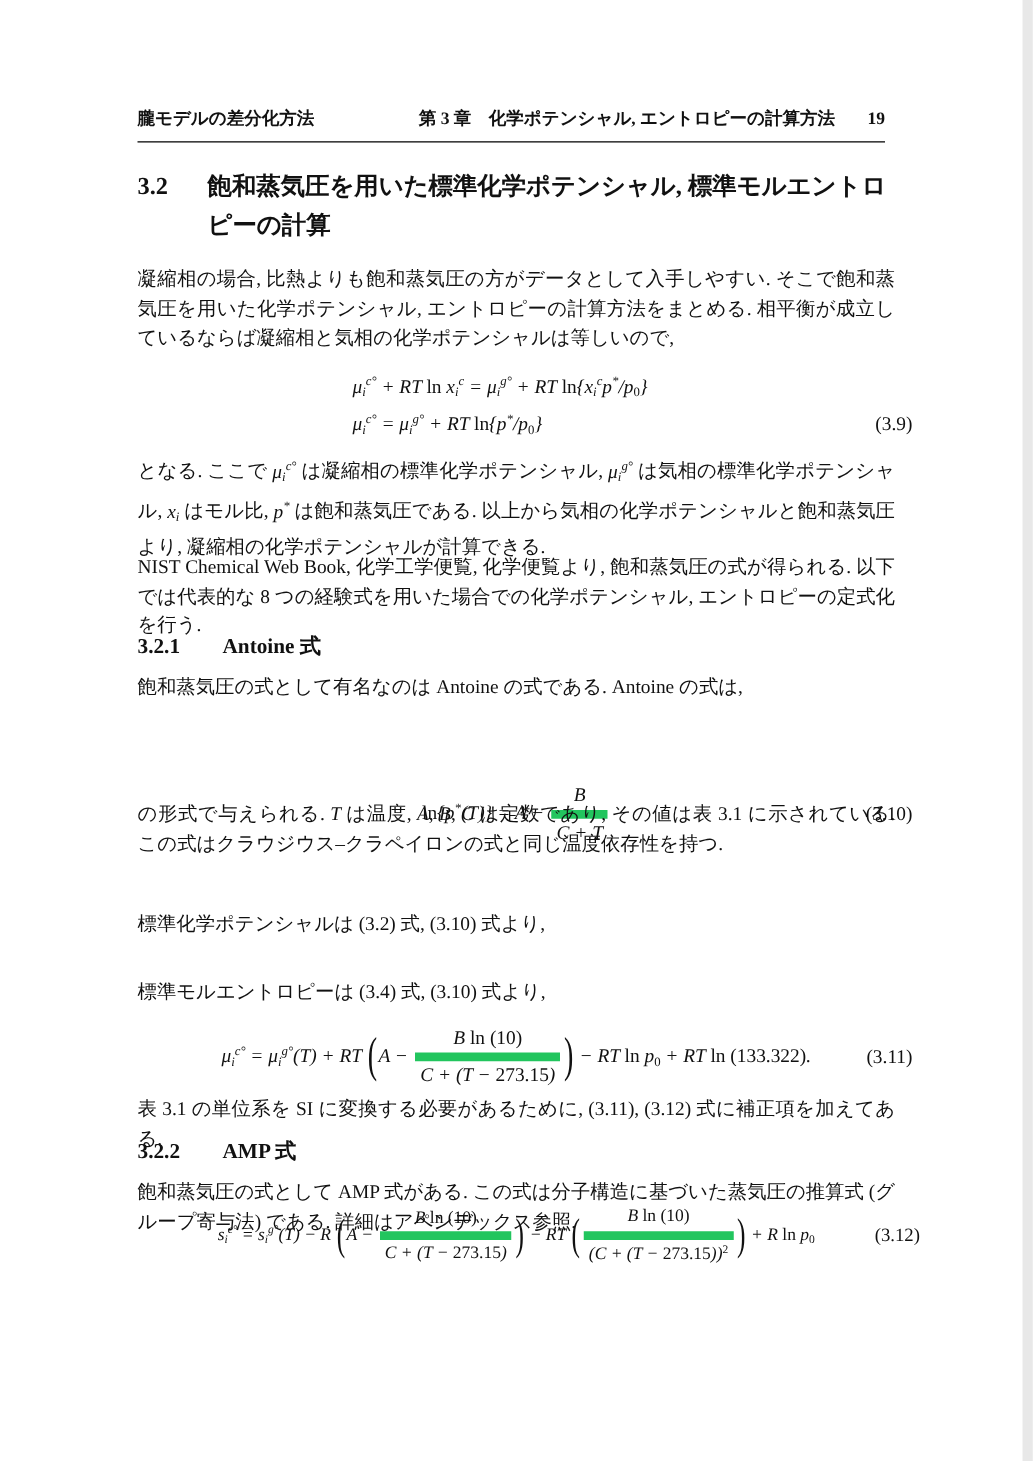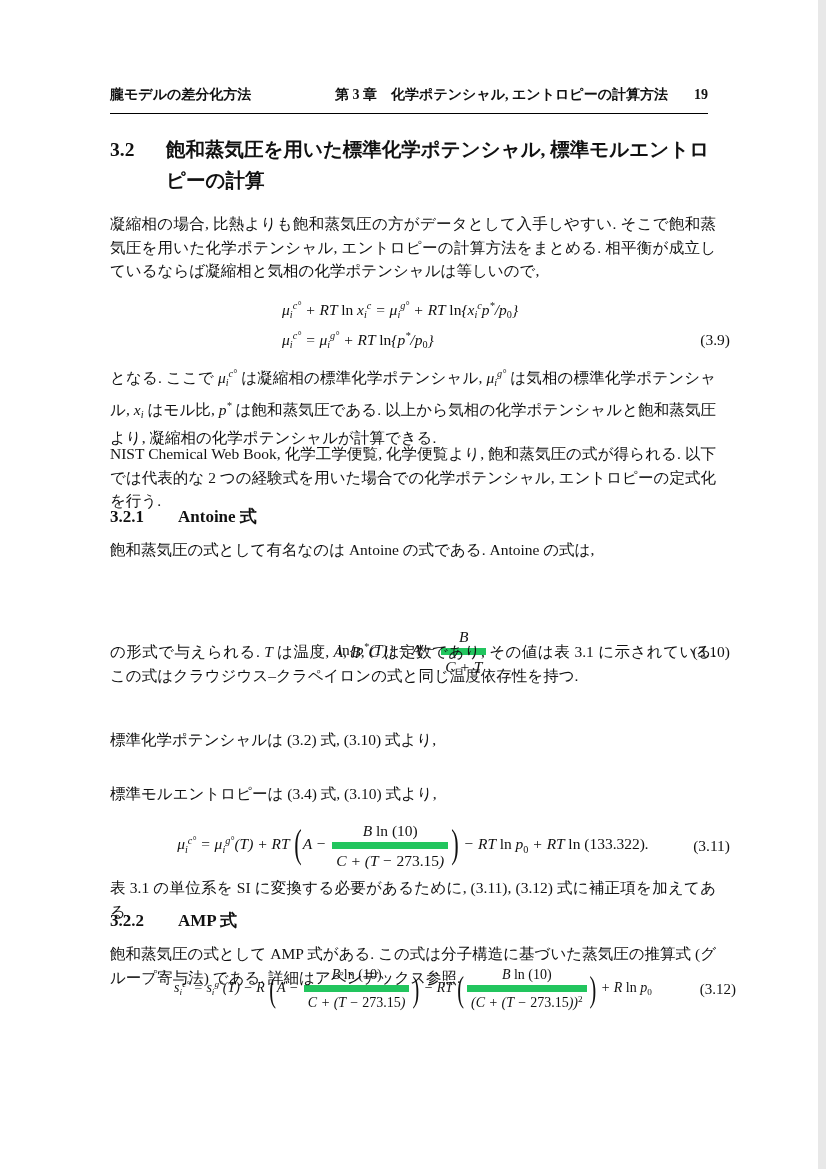--- a/index.html
+++ b/index.html
@@ -108,21 +108,21 @@
     <div class="blk eq eq39 numbottom" style="top:300px;">
       <span class="lines">
         <span class="math">μ<span class="ssub">i</span><span class="ssup">c°</span> + RT <span class="rm">ln</span> x<span class="ssub">i</span><span class="ssup">c</span> = μ<span class="ssub">i</span><span class="ssup">g°</span> + RT <span class="rm">ln</span>{x<span class="ssub">i</span><span class="ssup">c</span>p<span class="ssup">*</span>/p<span class="ssub"><span class="rm">0</span></span>}</span>
         <span class="math">μ<span class="ssub">i</span><span class="ssup">c°</span> = μ<span class="ssub">i</span><span class="ssup">g°</span> + RT <span class="rm">ln</span>{p<span class="ssup">*</span>/p<span class="ssub"><span class="rm">0</span></span>}</span>
       </span>
       <span class="eqnum">(3.9)</span>
     </div>
 
     <div class="blk para" style="top:362px;">となる. ここで <span class="mi">μ<span class="ssub">i</span><span class="ssup">c°</span></span> は凝縮相の標準化学ポテンシャル, <span class="mi">μ<span class="ssub">i</span><span class="ssup">g°</span></span> は気相の標準化学ポテンシャル, <span class="mi">x<span class="ssub">i</span></span> はモル比, <span class="mi">p<span class="ssup">*</span></span> は飽和蒸気圧である. 以上から気相の化学ポテンシャルと飽和蒸気圧より, 凝縮相の化学ポテンシャルが計算できる.</div>
 
-    <div class="blk para" style="top:442px;">NIST Chemical Web Book, 化学工学便覧, 化学便覧より, 飽和蒸気圧の式が得られる. 以下では代表的な 2 つの経験式を用いた場合での化学ポテンシャル, エントロピーの定式化を行う.</div>
+    <div class="blk para" style="top:442px;">NIST Chemical Web Book, 化学工学便覧, 化学便覧より, 飽和蒸気圧の式が得られる. 以下では代表的な 8 つの経験式を用いた場合での化学ポテンシャル, エントロピーの定式化を行う.</div>
 
     <div class="blk h3" style="top:506px;">
       <span class="secnum">3.2.1</span><span>Antoine 式</span>
     </div>
 
     <div class="blk para" style="top:538px;">飽和蒸気圧の式として有名なのは Antoine の式である. Antoine の式は,</div>
 
     <div class="blk eq" style="top:578px;height:44px;">
       <span class="math"><span class="rm">ln</span>{p<span class="ssup">*</span>(T)} = A − <span class="frac"><span class="num">B</span><span class="den">C + T</span></span></span>
       <span class="eqnum">(3.10)</span>

